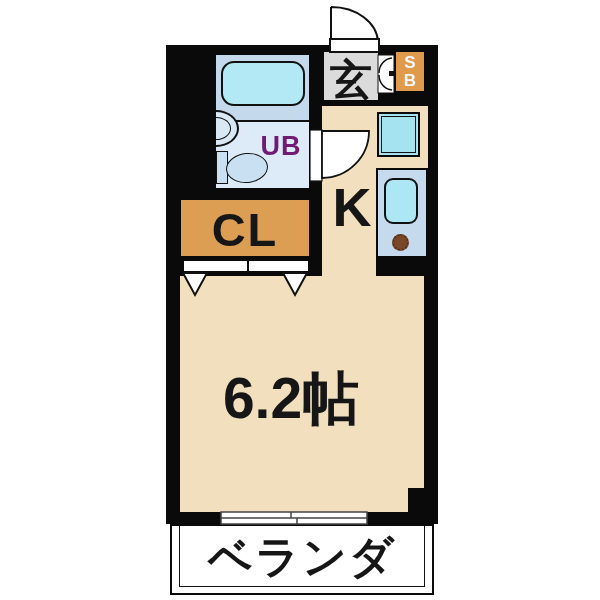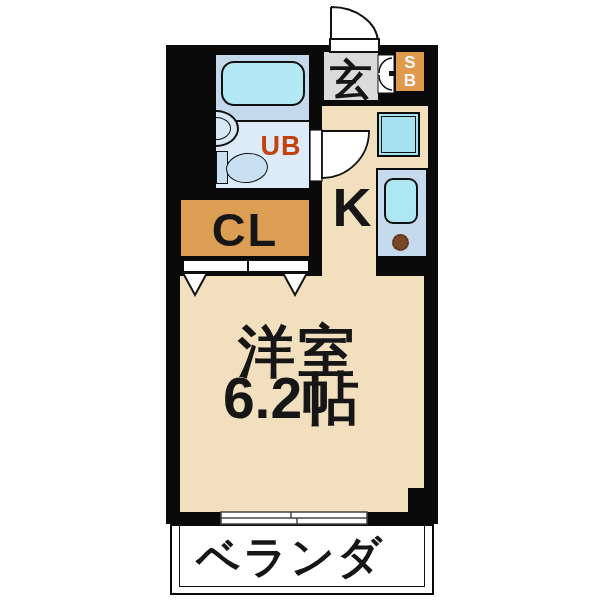--- a/index.html
+++ b/index.html
@@ -78,20 +78,19 @@
     <path d="M322 131 L369 131 A47 47 0 0 1 322 178 Z" fill="#ffffff" stroke="#111" stroke-width="1.8"></path>
 
     <polygon points="183,273 207,273 195,295" fill="#ffffff" stroke="#111" stroke-width="2"></polygon>
     <polygon points="283,273 307,273 295,295" fill="#ffffff" stroke="#111" stroke-width="2"></polygon>
 
     <rect x="221" y="512" width="146" height="12" fill="#ffffff" stroke="#444" stroke-width="1.5"></rect>
     <path d="M221 518 H367 M291 512 V518 M297 518 V524" fill="none" stroke="#444" stroke-width="1.5"></path>
   </svg>
 
   <div class="label" style="left:351px;top:80px;font-size:42px;">玄</div>
-  <div class="label" style="left:281px;top:146px;font-size:27px;color:#c2410c;letter-spacing:1px;">UB</div>
+  <div class="label" style="left:281px;top:146px;font-size:27px;color:#701a75;letter-spacing:1px;">UB</div>
   <div class="label" style="left:352px;top:207px;font-size:54px;">K</div>
   <div class="label" style="left:245px;top:229px;font-size:47px;letter-spacing:2px;">CL</div>
-  <div class="label" style="left:298px;top:351px;font-size:57px;letter-spacing:3px;">洋室</div>
   <div class="label" style="left:291px;top:398px;font-size:57px;">6.2帖</div>
-  <div class="label" style="left:290px;top:557px;font-size:44px;letter-spacing:2px;text-align:center;">ベランダ</div>
+  <div class="label" style="left:302px;top:557px;font-size:44px;letter-spacing:2px;text-align:center;">ベランダ</div>
 
 </div>
 
 </body></html>

